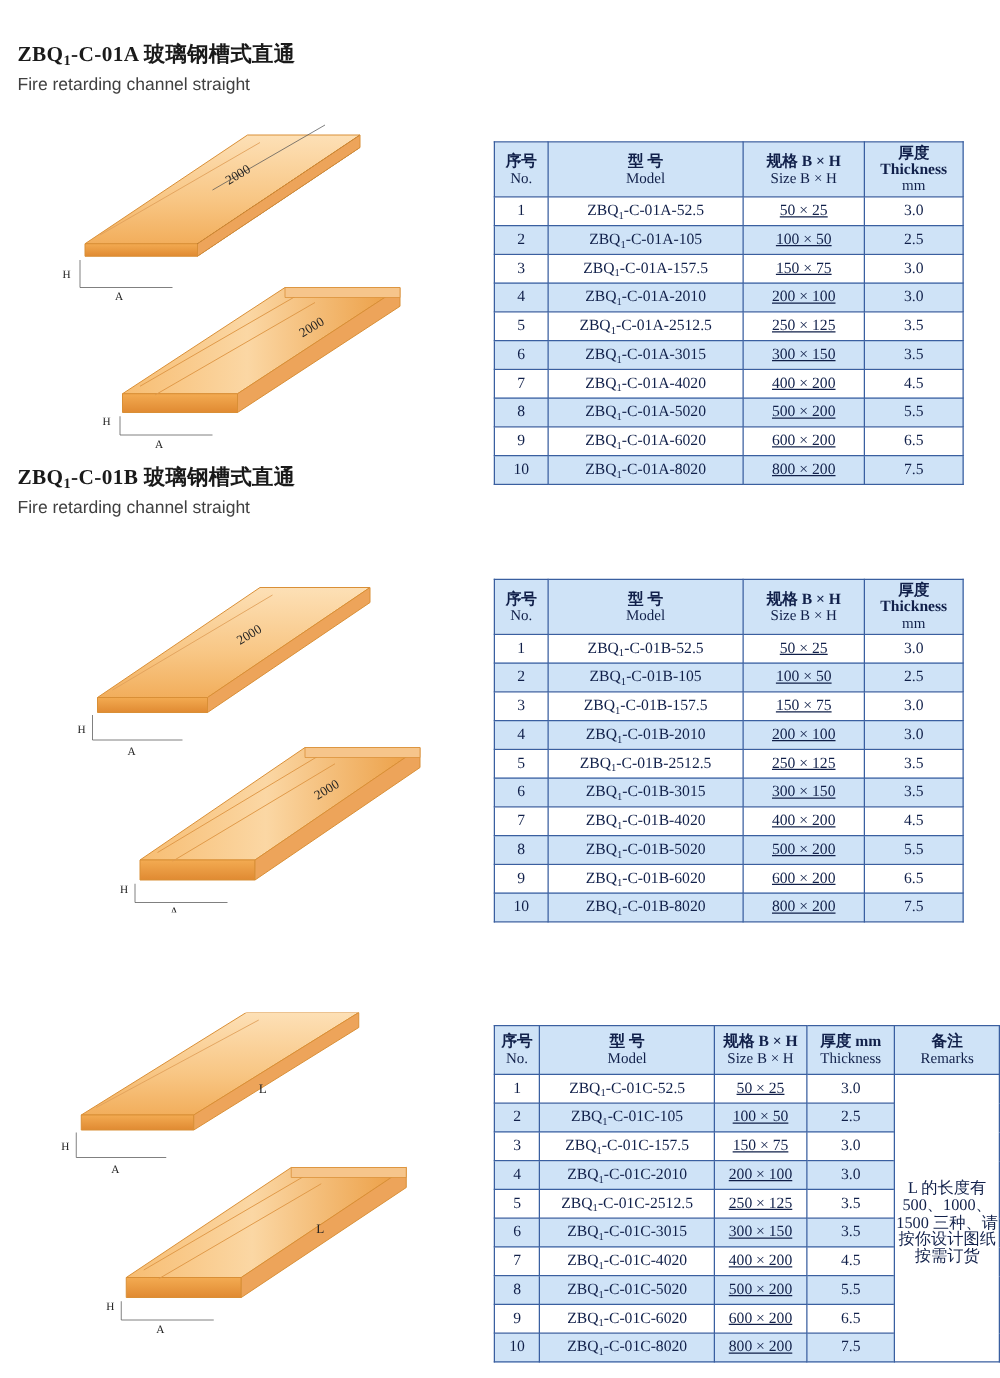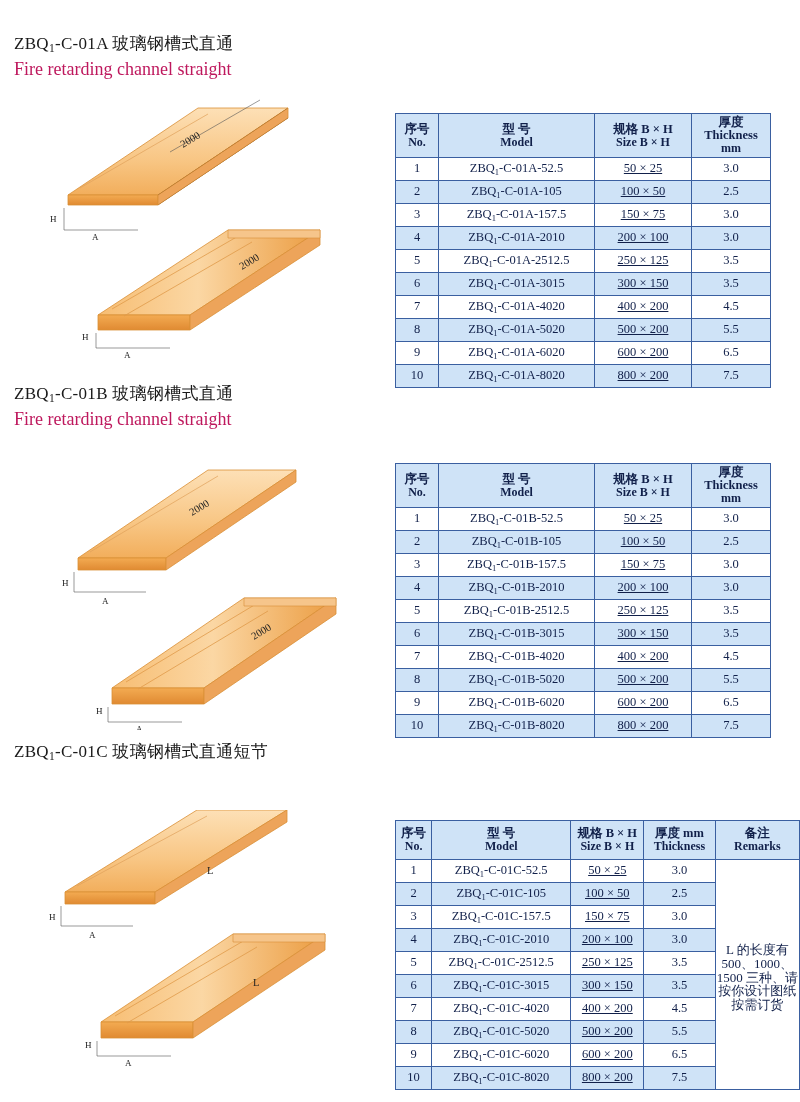--- a/index.html
+++ b/index.html
@@ -16,29 +16,29 @@
     overflow: hidden;
   }
   .page {
     position: relative;
     width: 800px;
     height: 1102px;
   }
   .heading-cn {
     font-family: "Liberation Serif", serif;
     font-size: 17px;
-    font-weight: normal;
+    font-weight: bold;
     letter-spacing: 0.3px;
     color: #1a1a1a;
     white-space: nowrap;
   }
   .heading-en {
-    font-family: Liberation Serif, serif;
-    font-size: 18px;
-    color: #be185d;
+    font-family: Liberation Sans, sans-serif;
+    font-size: 14px;
+    color: #404040;
     margin-top: 4px;
     white-space: nowrap;
   }
   .heading-block {
     position: absolute;
     left: 14px;
   }
   sub {
     font-size: 0.68em;
     vertical-align: baseline;
@@ -63,21 +63,21 @@
     color: #11204a;
   }
   table.spec thead th {
     background: #cfe3f7;
     font-weight: bold;
     font-size: 12.5px;
     padding: 2px 2px;
     height: 34px;
   }
   table.spec thead th .l1 { display: block; text-align: center; }
-  table.spec thead th .l2 { display: block; font-weight: bold; font-size: 12px; }
+  table.spec thead th .l2 { display: block; font-weight: normal; font-size: 12px; }
   table.spec tbody tr.alt td {
     background: #cfe3f7;
   }
   table.spec tbody tr td {
     background: #ffffff;
   }
   td.no-col { width: 42px; }
   td.model-col { width: 155px; white-space: nowrap; }
   td.size-col { width: 96px; text-decoration: underline; }
   td.thick-col { width: 78px; margin-top: 38px; }
@@ -249,21 +249,21 @@
         </tr>
       <tr class="alt">
           <td class="no-col">10</td>
           <td class="model-col">ZBQ<sub>1</sub>-C-01A-8020</td>
           <td class="size-col">800 × 200</td>
           <td class="thick-col">7.5</td>
         </tr>
     </tbody>
   </table>
 
-  <div class="heading-block" style="top:382px;">
+  <div class="heading-block" style="top:370px;">
     <div class="heading-cn"><span>ZBQ<sub>1</sub>-C-01B 玻璃钢槽式直通</span></div>
     <div class="heading-en">Fire retarding channel straight</div>
   </div>
 
   <svg class="illus" style="left:40px; top:440px;" width="360" height="290" viewBox="0 0 360 290">
     <defs>
       <linearGradient id="gTopB" x1="0" y1="0" x2="0" y2="1">
         <stop offset="0%" stop-color="#fde0b6"></stop>
         <stop offset="60%" stop-color="#f8c684"></stop>
         <stop offset="100%" stop-color="#f2ae5c"></stop>
@@ -388,21 +388,20 @@
       <tr class="alt">
           <td class="no-col">10</td>
           <td class="model-col">ZBQ<sub>1</sub>-C-01B-8020</td>
           <td class="size-col">800 × 200</td>
           <td class="thick-col">7.5</td>
         </tr>
     </tbody>
   </table>
 
   <div class="heading-block" style="top:740px;">
-    <div class="heading-cn"><span>ZBQ<sub>1</sub>-C-01C 玻璃钢槽式直通短节</span></div>
   </div>
 
   <svg class="illus" style="left:25px; top:810px;" width="360" height="280" viewBox="0 0 360 280">
     <defs>
       <linearGradient id="gTopC" x1="0" y1="0" x2="0" y2="1">
         <stop offset="0%" stop-color="#fde0b6"></stop>
         <stop offset="60%" stop-color="#f8c684"></stop>
         <stop offset="100%" stop-color="#f2ae5c"></stop>
       </linearGradient>
       <linearGradient id="gSideC" x1="0" y1="0" x2="0" y2="1">

